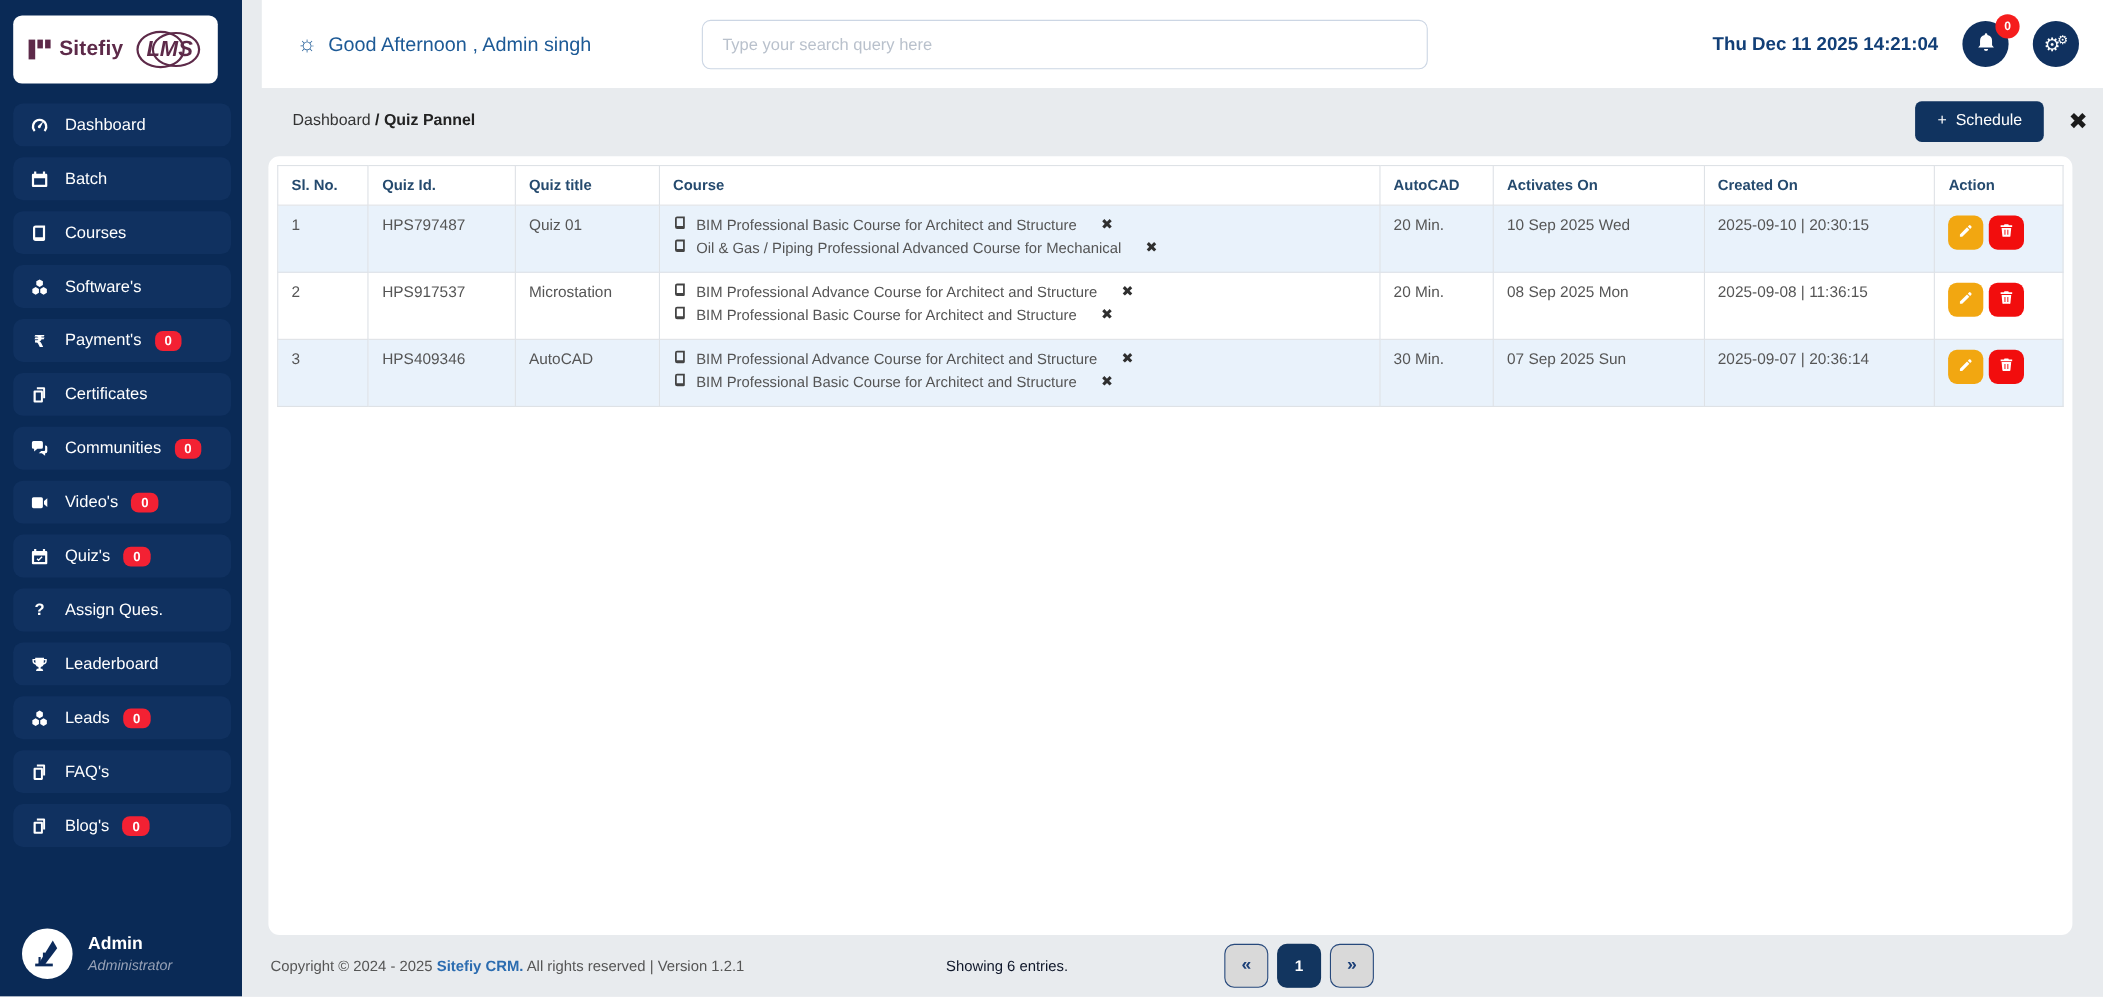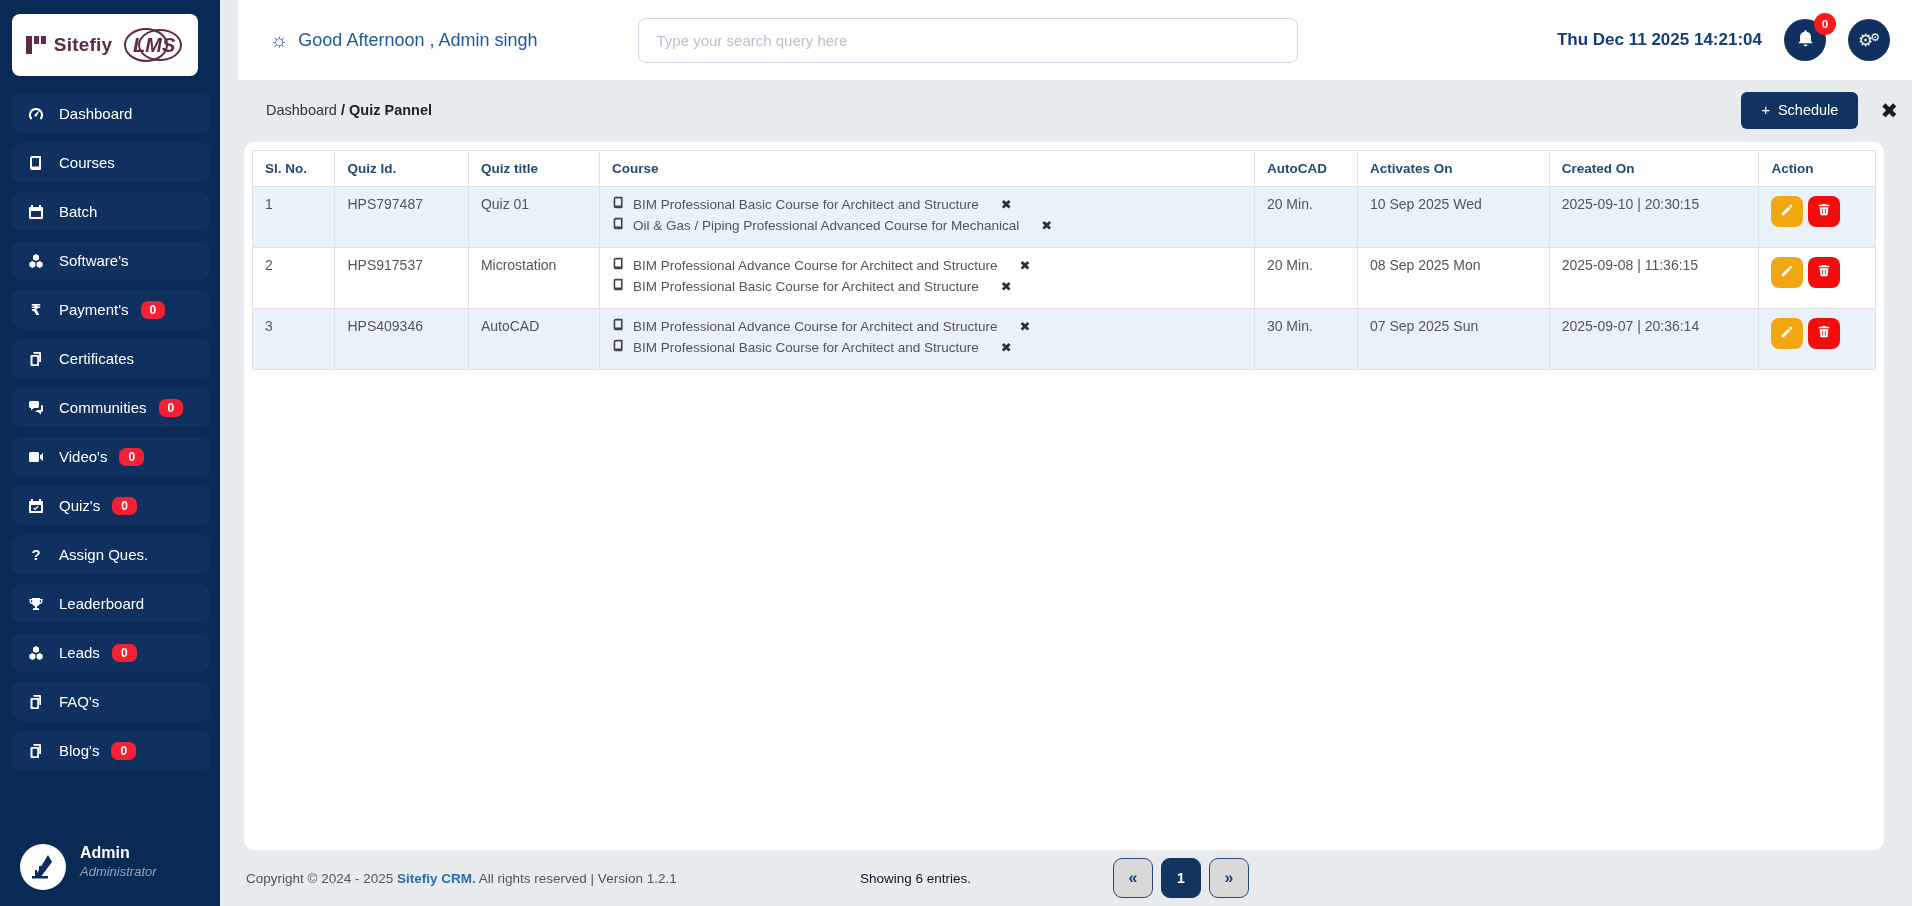--- a/index.html
+++ b/index.html
@@ -24,21 +24,21 @@
     font-style:italic; z-index:2; background:transparent; }
   .nav { margin-top:18px; flex:1; }
   .nav-item { height:39px; margin-bottom:10px; background:#103160; border-radius:9px;
     display:flex; align-items:center; padding:0 10px 0 14px; color:#fff;
     font-size:15px; cursor:pointer; }
   .nav-item .ic { width:20px; margin-right:13px; display:flex; justify-content:center;
     align-items:center; font-size:15px; font-weight:bold; }
   .nav-item .ic svg { width:16px; height:16px; fill:#fff; }
   .badge { background:#f32133; color:#fff; font-size:12px; font-weight:bold;
     border-radius:7px; padding:3px 9px; margin-left:12px; line-height:1; }
-  .profile { display:flex; align-items:flex-start; gap:14px; padding:6px 4px 4px 8px; }
+  .profile { display:flex; align-items:center; gap:14px; padding:6px 4px 4px 8px; }
   .avatar { width:46px; height:46px; background:#fff; border-radius:50%; flex:none;
     display:flex; align-items:center; justify-content:center; overflow:hidden; }
   .avatar svg { width:34px; height:34px; }
   .profile-name { color:#fff; font-size:16px; font-weight:bold; }
   .profile-role { color:#97a1b6; font-size:13px; font-style:italic; margin-top:2px; }
 
   
   .main { flex:1; display:flex; flex-direction:column; background:#e8ebee;
     padding-left:18px; }
   .topbar { background:#fff; height:80px; display:flex; align-items:center;
@@ -131,32 +131,32 @@
         <span class="ic">
           <svg viewBox="0 0 16 16">
             <path d="M8 2a7 7 0 0 0-5.2 11.7l1.5-1.4A5 5 0 1 1 13 9a5 5 0 0 1-1.3 3.3l1.5 1.4A7 7 0 0 0 8 2Zm1 7.4L11.6 4 7 8.2a1.3 1.3 0 1 0 2 1.2Z"></path>
           </svg>
         </span>
         <span>Dashboard</span>
       </div>
       <div class="nav-item">
         <span class="ic">
           <svg viewBox="0 0 16 16">
+            <path d="M5 1v2h6V1h2v2h1a1 1 0 0 1 1 1v10a1 1 0 0 1-1 1H2a1 1 0 0 1-1-1V4a1 1 0 0 1 1-1h1V1h2Zm8 6H3v6h10V7Z" fill-rule="evenodd"></path>
+          </svg>
+        </span>
+        <span>Batch</span>
+      </div>
+      <div class="nav-item">
+        <span class="ic">
+          <svg viewBox="0 0 16 16">
             <path d="M4.5 1H13v12.5a1.5 1.5 0 0 1-1.5 1.5H4.5A2.5 2.5 0 0 1 2 12.5v-9A2.5 2.5 0 0 1 4.5 1ZM4 3.1v8.6c.2 0 .3-.1.5-.1H11V3H4.5c-.2 0-.4 0-.5.1Z"></path>
           </svg>
         </span>
         <span>Courses</span>
-      </div>
-      <div class="nav-item">
-        <span class="ic">
-          <svg viewBox="0 0 16 16">
-            <path d="M5 1v2h6V1h2v2h1a1 1 0 0 1 1 1v10a1 1 0 0 1-1 1H2a1 1 0 0 1-1-1V4a1 1 0 0 1 1-1h1V1h2Zm8 6H3v6h10V7Z" fill-rule="evenodd"></path>
-          </svg>
-        </span>
-        <span>Batch</span>
       </div>
       <div class="nav-item">
         <span class="ic">
           <svg viewBox="0 0 16 16">
             <path d="M8 1l3 1.7v3.5L8 7.9 5 6.2V2.7L8 1ZM4.4 8l3 1.7v3.5l-3 1.7-3-1.7V9.7l3-1.7Zm7.2 0 3 1.7v3.5l-3 1.7-3-1.7V9.7l3-1.7Z"></path>
           </svg>
         </span>
         <span>Software's</span>
       </div>
       <div class="nav-item">

